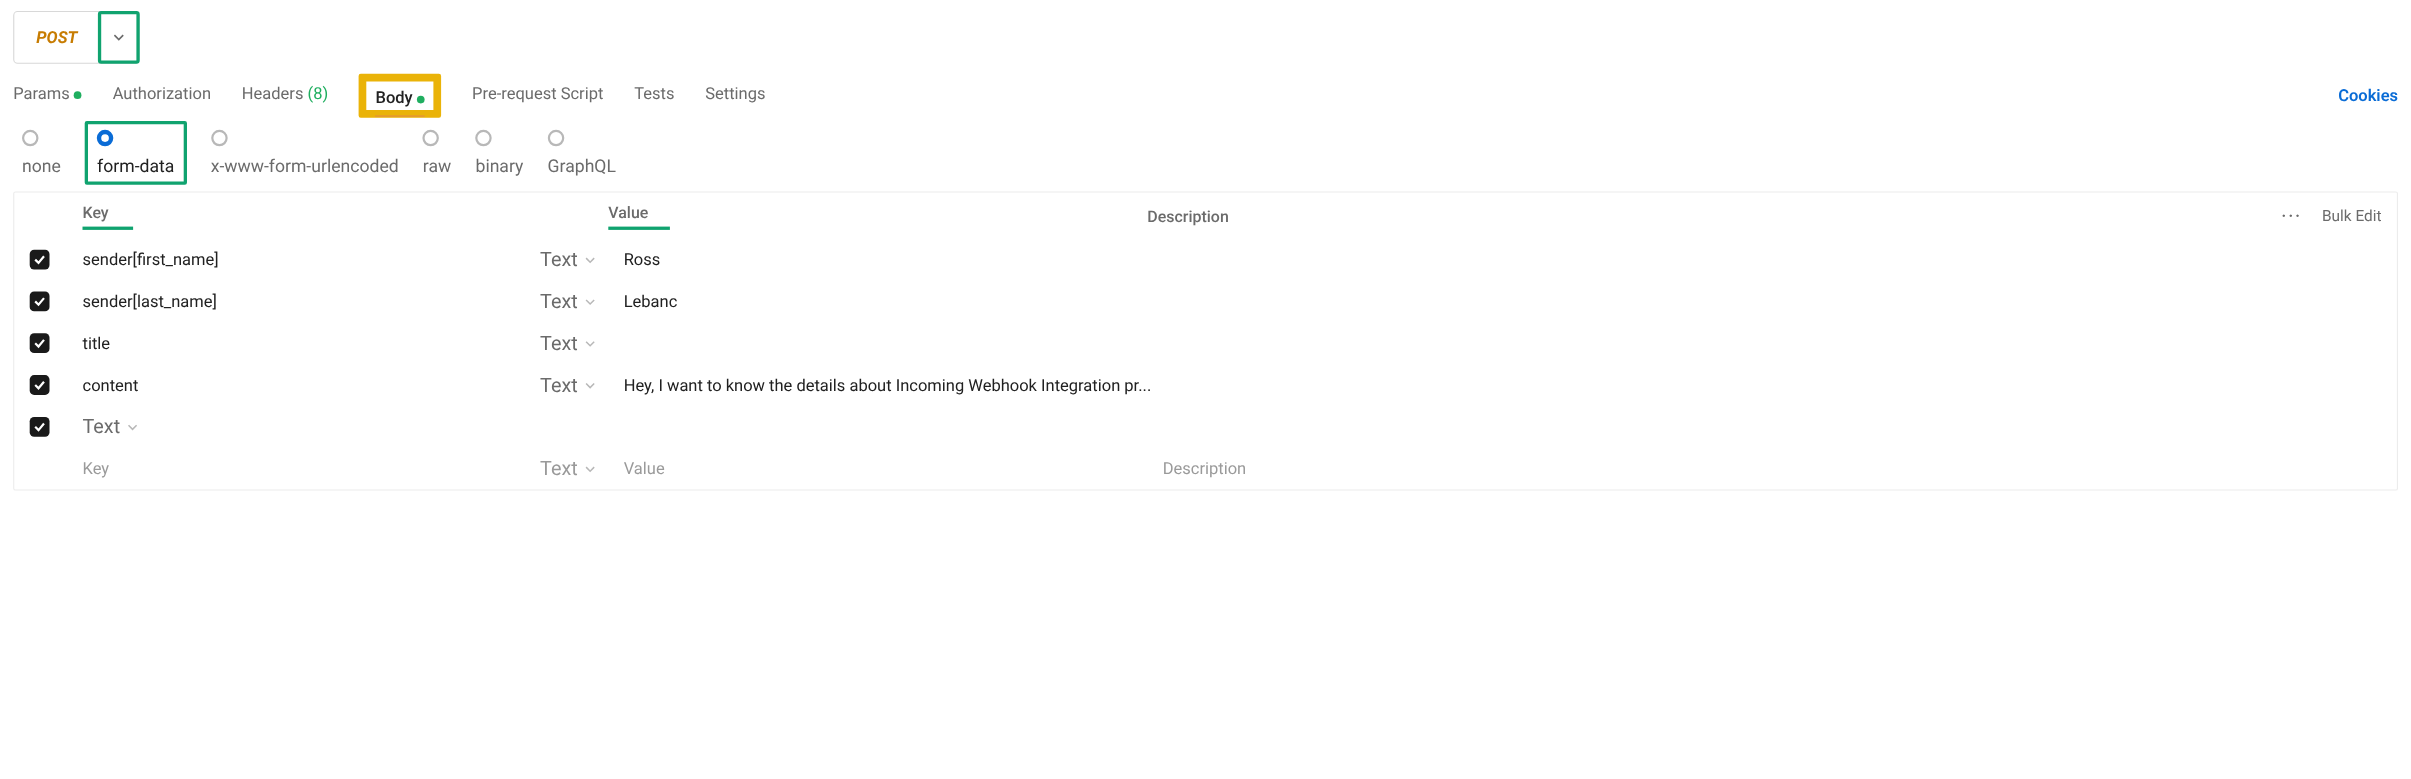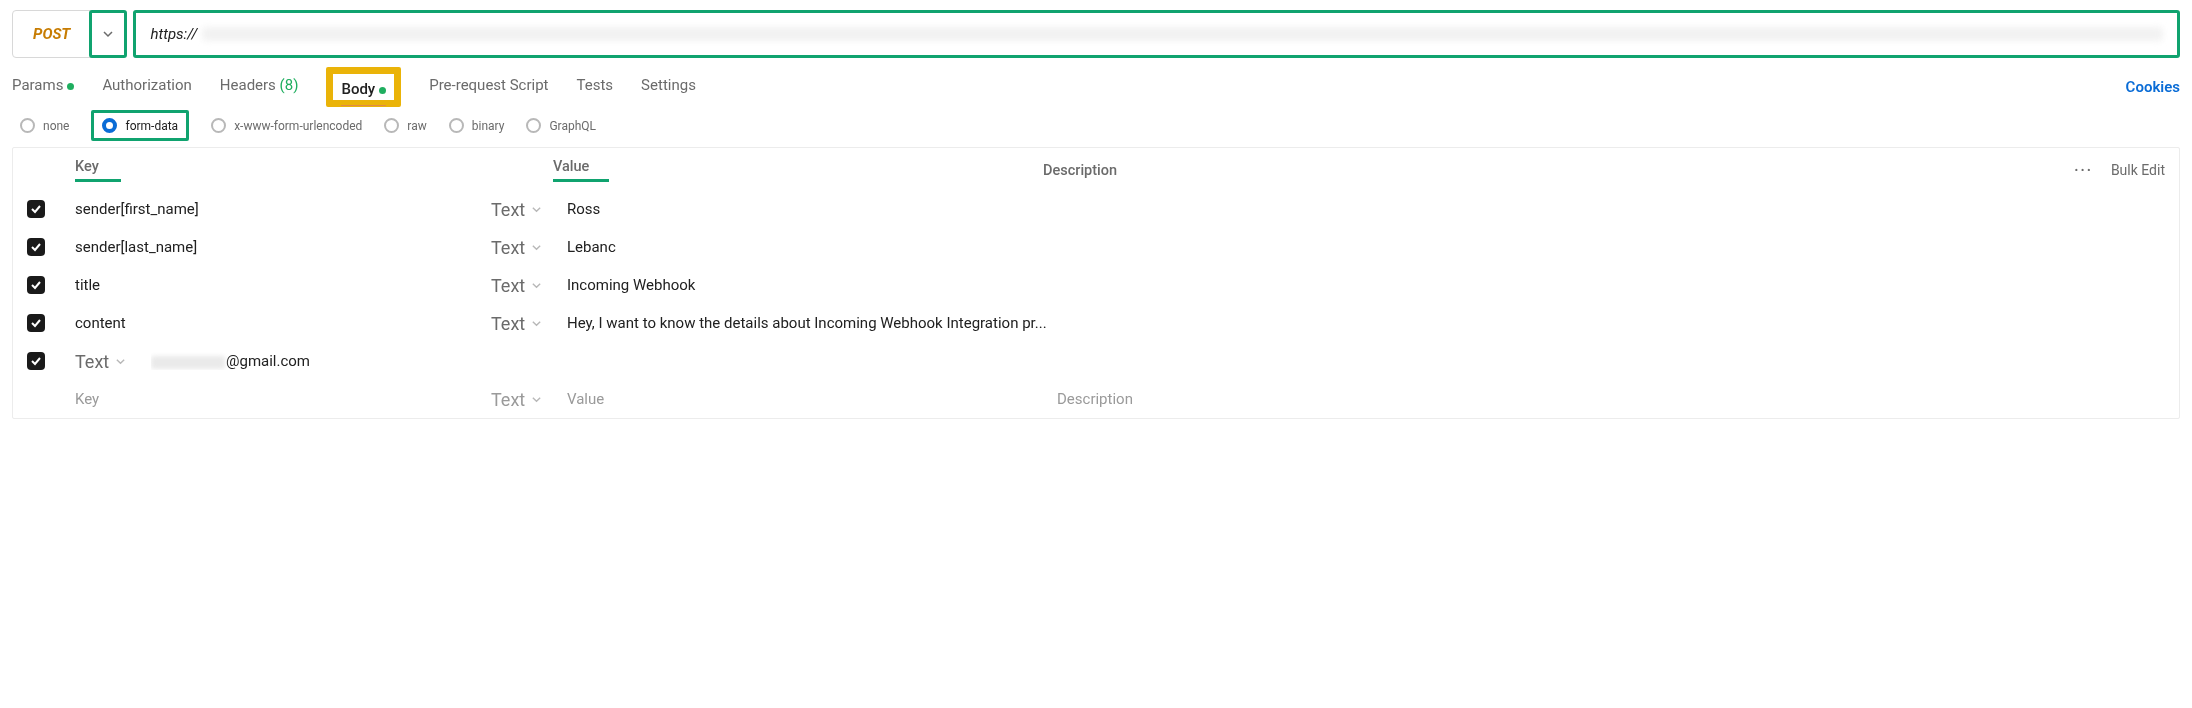--- a/index.html
+++ b/index.html
@@ -165,24 +165,25 @@
 
 .body-types {
   display: flex;
   align-items: center;
   gap: 22px;
   padding: 18px 8px 14px 8px;
 }
 
 .radio-item {
   display: flex;
-  align-items: center;
+  align-items: flex-start;
   gap: 8px;
   color: #6b6b6b;
-  font-size: 12px;
+  font-size: 16px;
+  flex-direction: column;
 }
 
 .radio-circle {
   width: 15px;
   height: 15px;
   border: 2px solid #b8b8b8;
   border-radius: 50%;
 }
 
 .radio-item.selected .radio-circle {
@@ -319,24 +320,20 @@
 <div class="request-bar">
   <div class="method-select">
     <span class="method-label">POST</span>
     <span class="method-drop">
       <svg viewBox="0 0 12 12">
           <path d="M2 4 L6 8 L10 4" fill="none" stroke="#6b6b6b" stroke-width="1.5"></path>
         </svg>
     </span>
   </div>
 
-  <div class="url-input-wrap">
-    <span style="font-size:15px;">https://</span>
-    <span class="url-blur"></span>
-  </div>
 
 </div>
 
 <div class="tabs-row">
   <span class="tab">
     <span>Params</span><span class="dot"></span>
   </span>
   <span class="tab">Authorization</span>
   <span class="tab">
     <span>Headers</span>
@@ -448,21 +445,20 @@
             </svg>
           </div>
         </div>
         <div class="cell-key">title</div>
         <div class="cell-type">
           <span>Text</span>
           <svg viewBox="0 0 12 12">
             <path d="M2 4 L6 8 L10 4" fill="none" stroke="#b8b8b8" stroke-width="1.5"></path>
           </svg>
         </div>
-        <div class="cell-val">Incoming Webhook</div>
         <div class="cell-desc"></div>
       </div>
       <div class="trow">
         <div class="chk-wrap">
           <div class="chk">
             <svg viewBox="0 0 12 12">
               <path d="M2 6 L5 9 L10 3" fill="none" stroke="#fff" stroke-width="2"></path>
             </svg>
           </div>
         </div>
@@ -483,21 +479,20 @@
               <path d="M2 6 L5 9 L10 3" fill="none" stroke="#fff" stroke-width="2"></path>
             </svg>
           </div>
         </div>
         <div class="cell-type">
           <span>Text</span>
           <svg viewBox="0 0 12 12">
             <path d="M2 4 L6 8 L10 4" fill="none" stroke="#b8b8b8" stroke-width="1.5"></path>
           </svg>
         </div>
-        <div class="cell-val"><span class="email-blur"></span>@gmail.com</div>
         <div class="cell-desc"></div>
       </div>
     </div>
 
   <div class="trow placeholder-row">
     <div class="chk-wrap"></div>
     <div class="cell-key">Key</div>
     <div class="cell-type">
       <span>Text</span>
       <svg viewBox="0 0 12 12">

